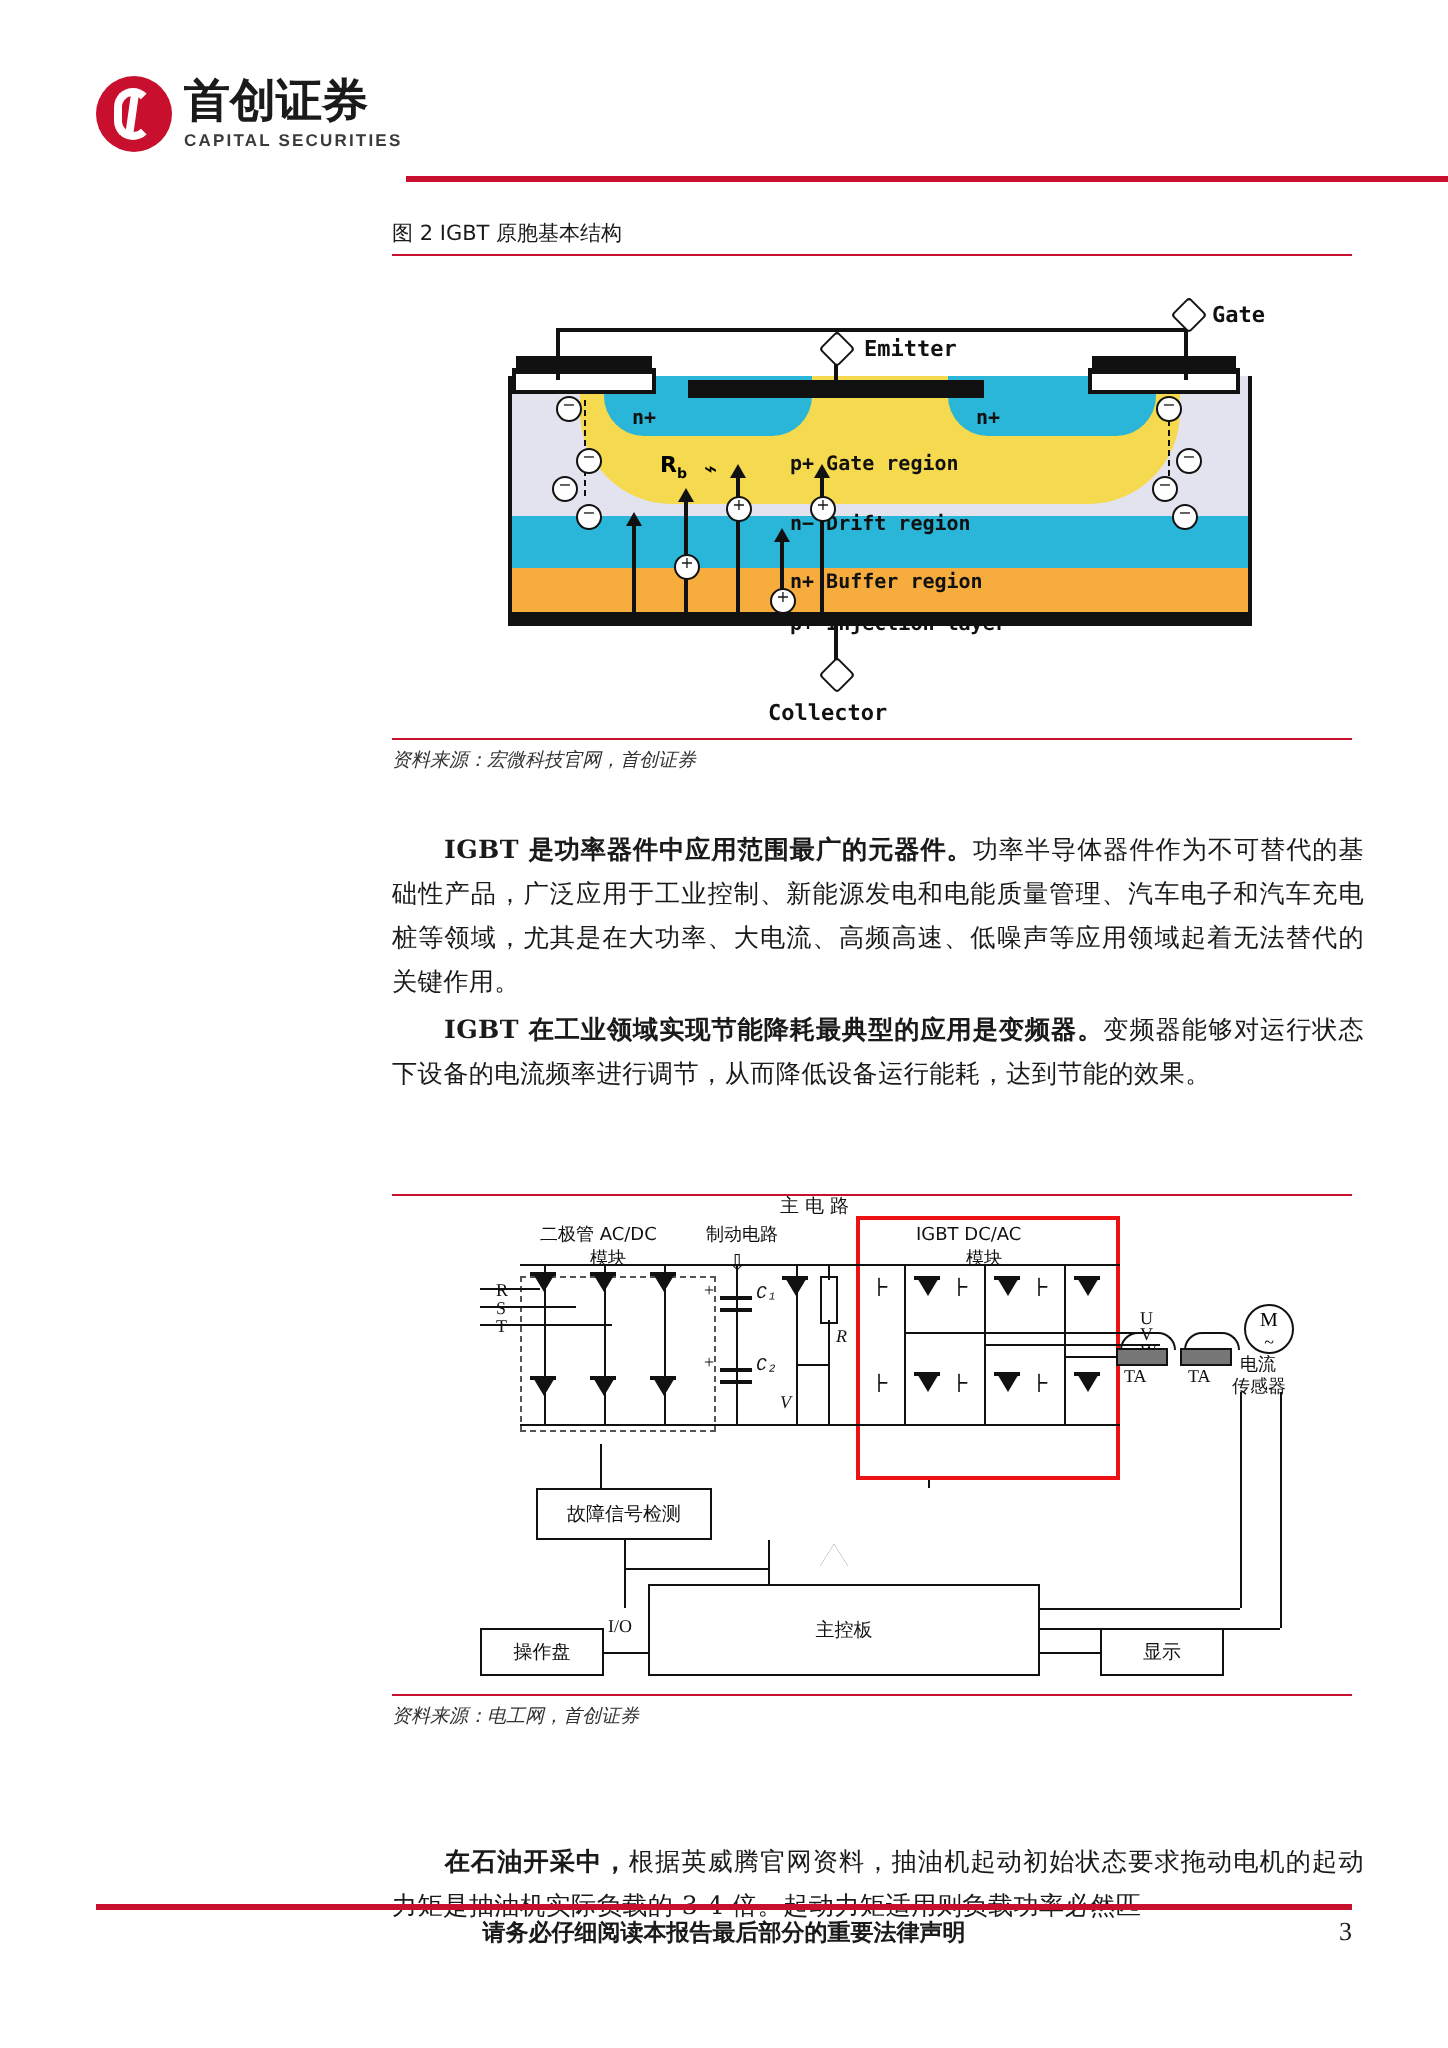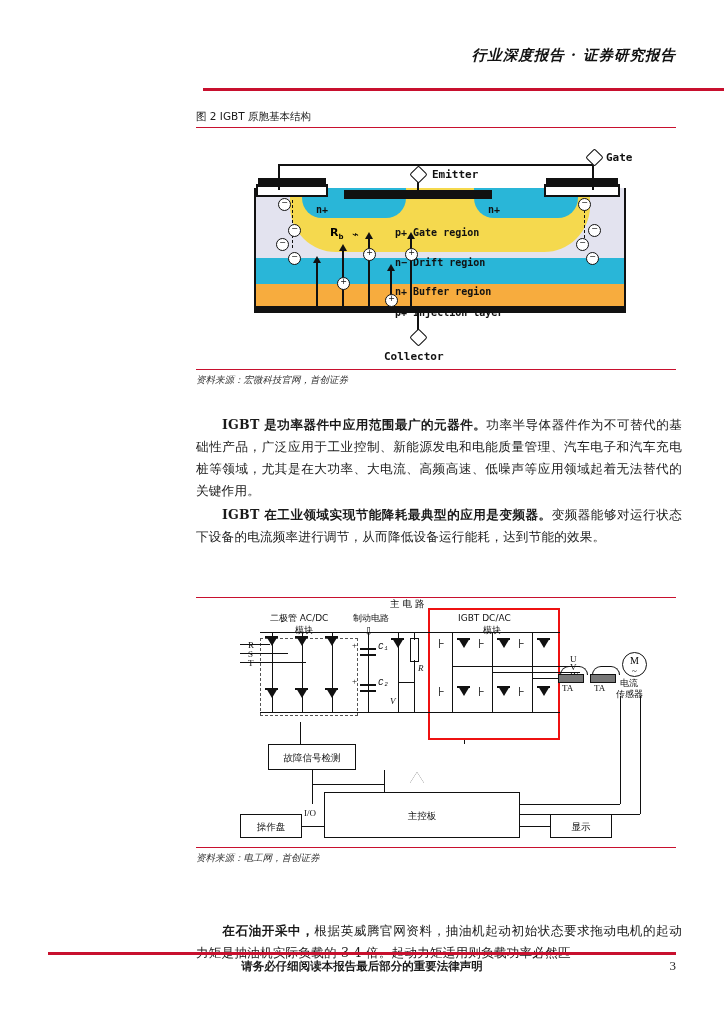--- a/index.html
+++ b/index.html
@@ -391,21 +391,27 @@
     border-bottom: 11px solid #fff;
     filter: drop-shadow(0 0 0 #111);
   }
 </style>
 </head>
 <body>
 
 <div class="page">
 
   <div class="header">
-    <div class="header-title">行业深度报告 · 证券研究报告</div>
+    <div class="logo">
+      <div class="logo-mark"></div>
+      <div class="logo-text">
+        <span class="logo-cn">首创证券</span>
+        <span class="logo-en">CAPITAL SECURITIES</span>
+      </div>
+    </div>
     <div class="header-rule"></div>
   </div>
 
   <div class="fig-caption" style="left:196px; top:110px;">图 2 IGBT 原胞基本结构</div>
   <div class="caption-rule" style="left:196px; top:127px; width:480px;"></div>
 
   <div class="fig2">
 
     <div class="term" style="left:356px; top:11px;"></div>
     <div class="f2-label" style="left:374px; top:11px;">Gate</div>

